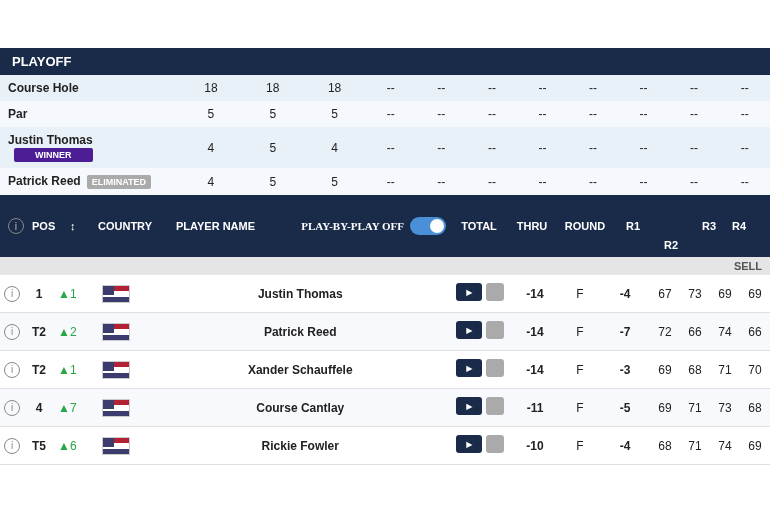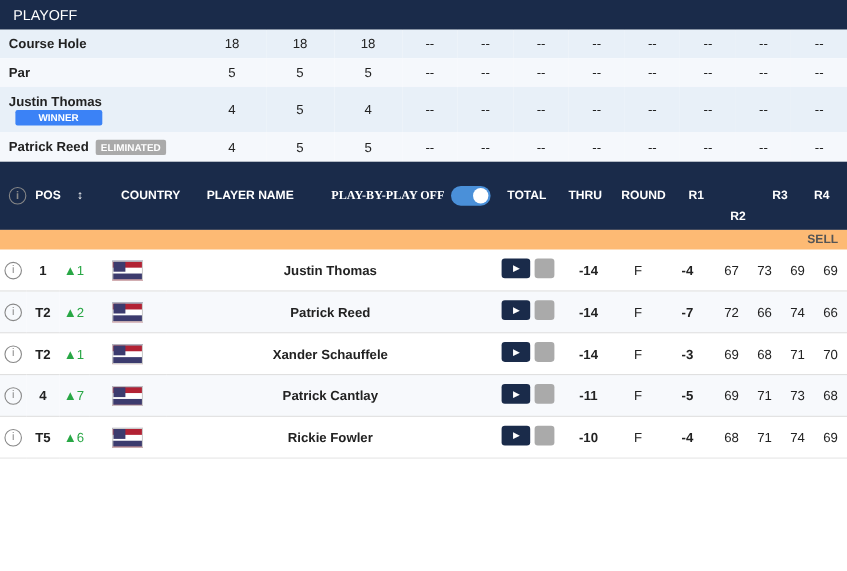--- a/index.html
+++ b/index.html
@@ -1,23 +1,24 @@
 <!DOCTYPE html>
 <html><head>
   <meta charset="utf-8">
   <style>
     * { box-sizing: border-box; margin: 0; padding: 0; }
     body { font-family: Arial, sans-serif; font-size: 12px; background: #fff; width: 770px; }
 
     .playoff-header {
       background: #1a2b4a;
       color: #fff;
-      font-weight: normal;
+      font-weight: bold;
       font-size: 13px;
       padding: 6px 12px;
+      margin-top: 48px;
     }
 
     .playoff-table {
       width: 100%;
       border-collapse: collapse;
     }
 
     .playoff-table tr:nth-child(odd) {
       background: #e8f0f8;
     }
@@ -32,21 +33,21 @@
       text-align: center;
     }
 
     .playoff-table td:first-child {
       text-align: left;
       font-weight: bold;
       width: 180px;
     }
 
     .badge-winner {
-      background: #3b82f6;
+      background: #4c1d95;
       color: #fff;
       font-size: 9px;
       font-weight: bold;
       padding: 2px 21px;
       border-radius: 2px;
       margin-left: 6px;
       display: inline-block;
     }
 
     .badge-eliminated {
@@ -65,45 +66,45 @@
       color: #fff;
       display: flex;
       align-items: center;
       padding: 6px 8px;
       gap: 8px;
       font-size: 11px;
       font-weight: bold;
     }
 
     .lh-pos { width: 30px; text-align: left; }
-    .lh-country { width: 70px; margin-left: 12px; }
+    .lh-country { width: 70px; }
     .lh-name { flex: 1; }
     .lh-pbp { display: flex; align-items: center; gap: 6px; margin-left: auto; font-family: Liberation Serif, serif; }
     .lh-toggle {
       width: 36px; height: 18px; background: #4a90d9; border-radius: 9px;
       position: relative; cursor: pointer;
     }
     .lh-toggle::after {
       content: '';
       position: absolute;
       right: 2px; top: 2px;
       width: 14px; height: 14px;
       background: #fff;
       border-radius: 50%;
     }
     .lh-total { width: 50px; text-align: center; }
     .lh-thru { width: 40px; text-align: center; }
     .lh-round { width: 50px; text-align: center; }
     .lh-r1 { width: 30px; text-align: center; }
     .lh-r2 { width: 30px; text-align: center; margin-top: 38px; }
     .lh-r3 { width: 30px; text-align: center; }
-    .lh-r4 { width: 30px; text-align: center; }
+    .lh-r4 { width: 30px; text-align: left; }
 
     .sell-row {
-      background: #fdba74;
+      background: #e5e5e5;
       text-align: right;
       padding: 3px 8px;
       font-size: 11px;
       color: #555;
       font-weight: bold;
     }
 
     .leaderboard-table {
       width: 100%;
       border-collapse: collapse;
@@ -368,21 +369,21 @@
     <td class="td-info">
       <span class="info-icon">i</span>
     </td>
     <td class="td-pos">4</td>
     <td class="td-arrow">
       <span class="arrow-up">▲7</span>
     </td>
     <td class="td-country">
       <span class="flag-icon"></span>
     </td>
-    <td class="td-name">Patrick Cantlay</td>
+    <td class="td-name">Course Cantlay</td>
     <td style="width:60px;">
       <span class="btn-video"></span>
       <span class="btn-grey"></span>
     </td>
     <td class="td-total score-neg">-11</td>
     <td class="td-thru">F</td>
     <td class="td-round score-neg">-5</td>
     <td class="td-r">69</td>
     <td class="td-r">71</td>
     <td class="td-r">73</td>

